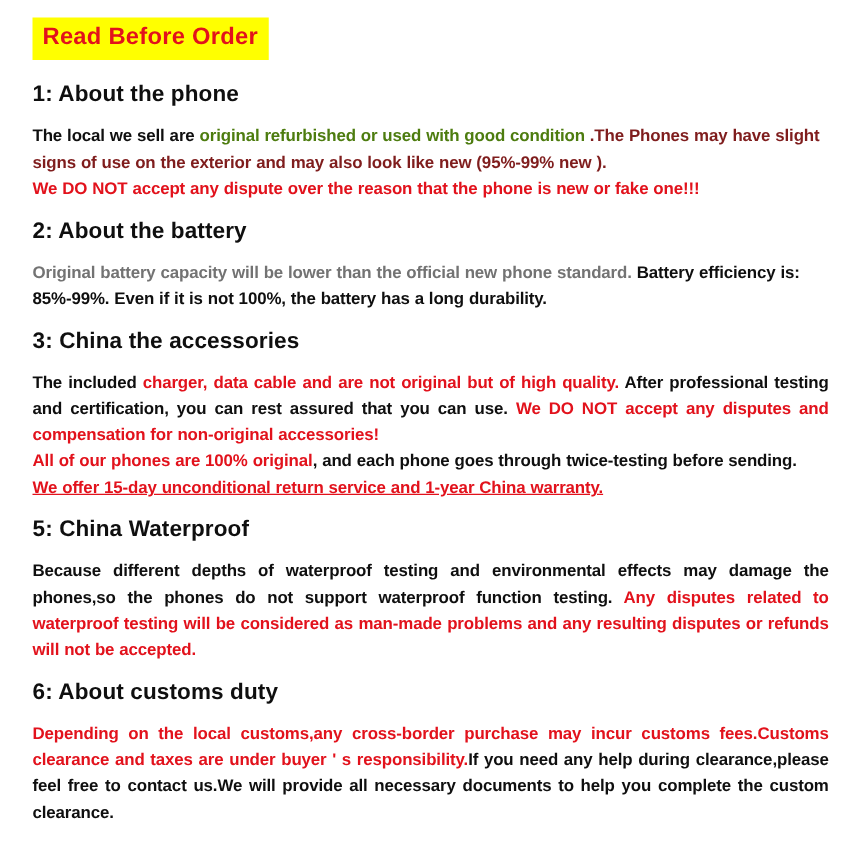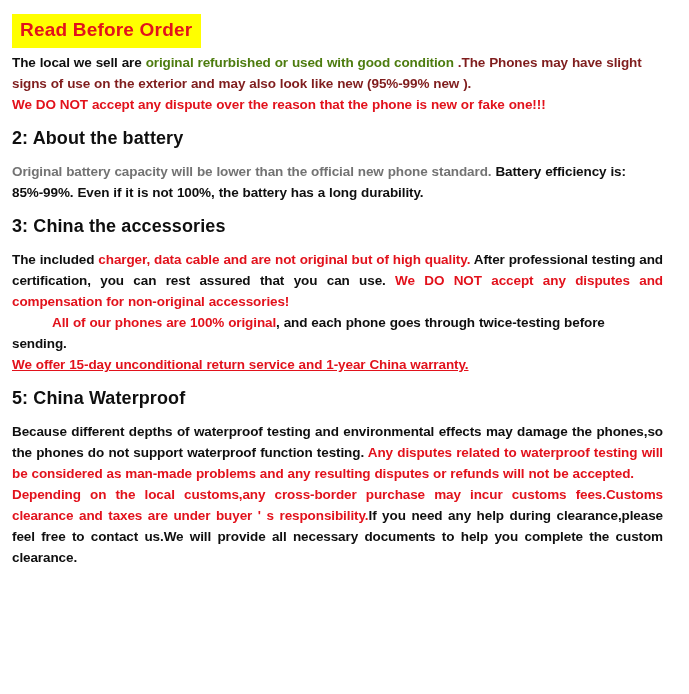--- a/index.html
+++ b/index.html
@@ -11,21 +11,21 @@
     width: 689px;
     height: 694px;
     overflow: hidden;
     font-family: "Liberation Sans", sans-serif;
     font-weight: bold;
   }
   .page {
     box-sizing: border-box;
     width: 689px;
     height: 694px;
-    padding: 14px 26px 0 12px;
+    padding: 14px 26px 0 26px;
     background: #ffffff;
   }
   .title-badge {
     display: inline-block;
     font-size: 19px;
     line-height: 1.2;
     padding: 5px 9px 6px 8px;
     letter-spacing: 0.2px;
     margin: 0 0 4px 0;
   }
@@ -48,36 +48,38 @@
   .para.justify { text-align: justify; }
   .seg-italic { }
 </style>
 </head>
 <body>
 
 <div class="page">
   <div class="title-badge" style="color: rgb(226, 18, 28); background: rgb(255, 255, 0);">Read Before Order</div>
   <div>
       <section class="section">
+        <h2 class="sec-heading">1: About the phone</h2>
         <p class="para"><span style="color: rgb(15, 15, 15);">The local we sell are </span><span style="color: #4d7c0f;">original refurbished or used with good condition </span><span style="color: #7f1d1d;">.The Phones may have slight signs of use on the exterior and may also look like new (95%-99% new ).</span></p>
         <p class="para"><span class="seg-italic" style="color: rgb(226, 18, 28);">We DO NOT accept any dispute over the reason that the phone is new or fake one!!!</span></p>
       </section>
       <section class="section">
         <h2 class="sec-heading">2: About the battery</h2>
         <p class="para"><span style="color: #737373;">Original battery capacity will be lower than the official new phone standard.</span><span style="color: rgb(15, 15, 15);"> Battery efficiency is: 85%-99%. Even if it is not 100%, the battery has a long durability.</span></p>
       </section>
       <section class="section">
         <h2 class="sec-heading">3: China the accessories</h2>
         <p class="para justify"><span style="color: rgb(15, 15, 15);">The included </span><span style="color: rgb(226, 18, 28);">charger, data cable and are not original but of high quality.</span><span style="color: rgb(15, 15, 15);"> After professional testing and certification, you can rest assured that you can use. </span><span class="seg-italic" style="color: rgb(226, 18, 28);">We DO NOT accept any disputes and compensation for non-original accessories!</span></p>
       </section>
       <section class="section">
-        <p class="para"><span style="color: rgb(226, 18, 28); margin-left: 40px;">All of our phones are 100% original</span><span style="color: rgb(15, 15, 15);">, and each phone goes through twice-testing before sending.</span></p>
+        <p class="para"><span style="color: rgb(226, 18, 28);">All of our phones are 100% original</span><span style="color: rgb(15, 15, 15);">, and each phone goes through twice-testing before sending.</span></p>
         <p class="para"><span style="color: rgb(226, 18, 28); text-decoration: underline;">We offer 15-day unconditional return service and 1-year China warranty.</span></p>
       </section>
       <section class="section">
         <h2 class="sec-heading">5: China Waterproof</h2>
         <p class="para justify"><span style="color: rgb(15, 15, 15);">Because different depths of waterproof testing and environmental effects may damage the phones,so the phones do not support waterproof function testing. </span><span class="seg-italic" style="color: rgb(226, 18, 28);">Any disputes related to waterproof testing will be considered as man-made problems and any resulting disputes or refunds will not be accepted.</span></p>
       </section>
       <section class="section">
+        <h2 class="sec-heading">6: About customs duty</h2>
         <p class="para justify"><span style="color: rgb(226, 18, 28);">Depending on the local customs,any cross-border purchase may incur customs fees.Customs clearance and taxes are under buyer ' s responsibility.</span><span style="color: rgb(15, 15, 15);">If you need any help during clearance,please feel free to contact us.We will provide all necessary documents to help you complete the custom clearance.</span></p>
       </section>
     </div>
 </div>
 
 </body></html>

